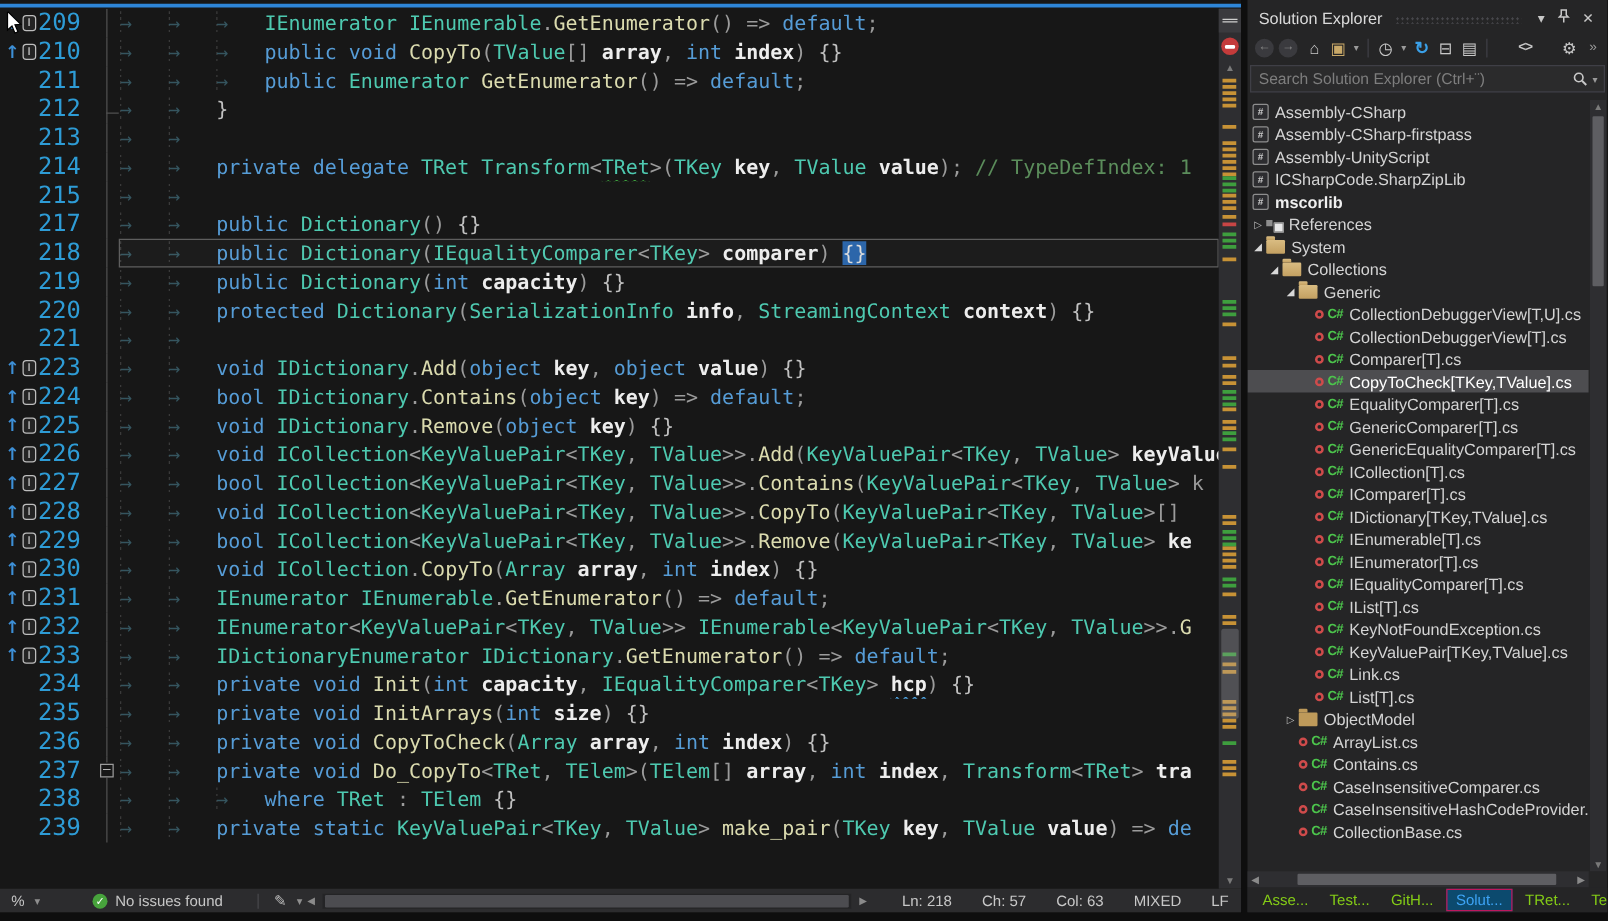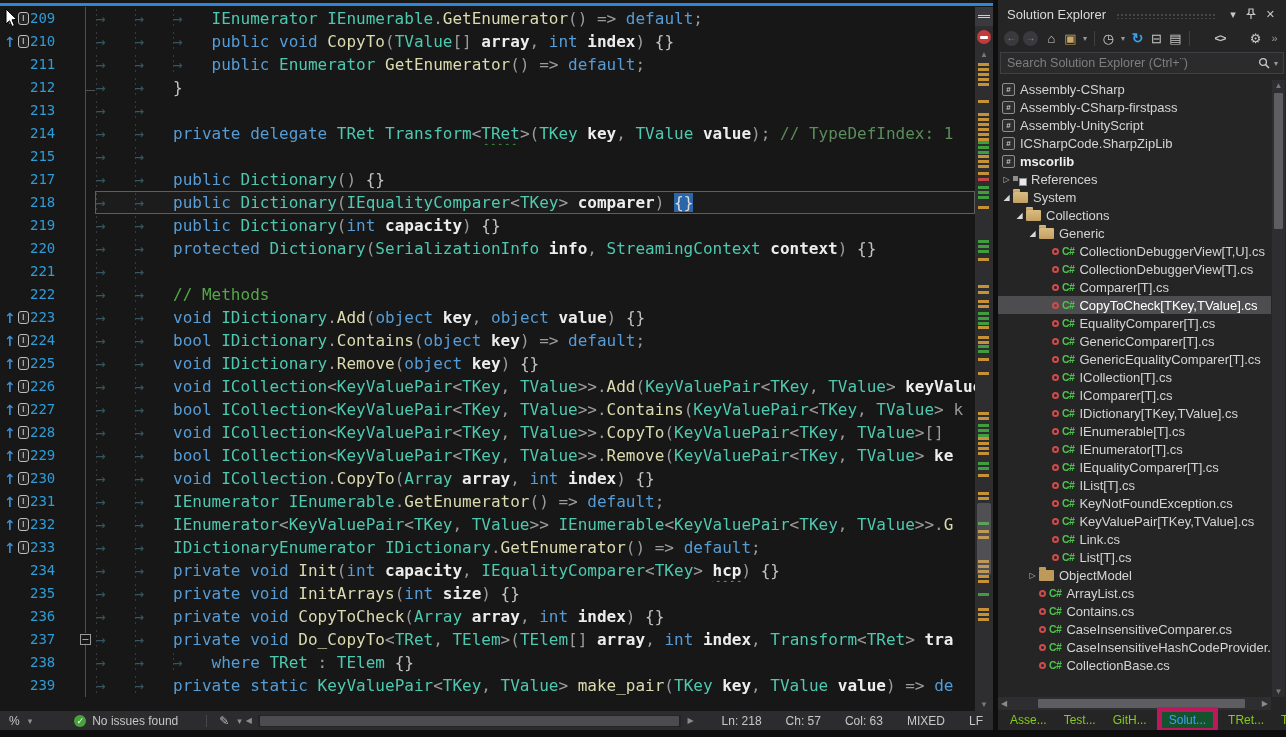--- a/index.html
+++ b/index.html
@@ -15,21 +15,21 @@
 
 #editor{position:absolute;left:0;top:0;width:993px;height:730px;background:#171717;overflow:hidden}
 #accent{position:absolute;left:0;top:3px;height:3px;width:100%;background:var(--accent)}
 #code-lines{position:absolute;top:7px;left:0;right:18px;bottom:19px;overflow:hidden}
 .line{display:flex;height:23px;line-height:23px;font-family:"DejaVu Sans Mono",monospace;
       font-size:16px;white-space:pre;position:relative;letter-spacing:0}
 .gut{width:30px;flex:none;display:flex;align-items:center;gap:2px;padding-left:4px}
 .ga{color:#3D8FD6;font-size:14px;font-weight:bold;font-family:"DejaVu Sans",sans-serif;line-height:1}
 .gb{width:11px;height:13px;border:1px solid #BDBDBD;border-radius:3px;color:#DDDDDD;font-size:9px;
     line-height:11px;text-align:center;font-family:"Liberation Sans",sans-serif;background:#242424}
-.num{width:50px;flex:none;text-align:left;padding-right:15px;color:var(--line_number);font-size:14px}
+.num{width:50px;flex:none;text-align:center;padding-right:15px;color:var(--line_number);font-size:19px}
 .out{width:16px;flex:none;position:relative}
 .ol-v::before,.ol-end::before{content:"";position:absolute;left:5px;top:0;bottom:0;width:1px;background:#505050}
 .ol-end::after{content:"";position:absolute;left:5px;top:62%;width:10px;height:1px;background:#505050}
 .ol-box::before{content:"";position:absolute;left:5px;top:0;height:5px;width:1px;background:#505050}
 .ol-box::after{content:"";position:absolute;left:5px;top:17px;bottom:0;width:1px;background:#505050}
 .foldbox{position:absolute;left:0px;top:6px;width:11px;height:11px;border:1px solid #9B9B9B;
          background:#171717;color:#CCCCCC;font-size:10px;line-height:8px;text-align:center;z-index:2}
 .code{flex:1;overflow:hidden}
 .tab{color:#35555F;background:repeating-linear-gradient(to bottom,#3A3A3A 0 2px,transparent 2px 5px) left/1px 100% no-repeat}
 .cur::after{content:"";position:absolute;left:95px;right:0;top:0;bottom:0;border:1px solid #5E5E5E;
@@ -114,42 +114,41 @@
 #tree-vsb{position:absolute;right:1px;top:80px;bottom:33px;width:13px;background:#2E2E31}
 #tree-vsb .sb-arrow{width:13px}
 #tv-thumb{position:absolute;left:2px;top:13px;height:136px;width:9px;background:#5E5E62;border-radius:1px}
 #tree-hsb{position:absolute;left:0;right:15px;bottom:20px;height:13px;background:#2E2E31;display:flex;align-items:center}
 #tree-hsb .ha{color:#8A8A8A;font-size:8px;padding:0 3px}
 #tree-hsb .htr{flex:1;height:9px;position:relative}
 #th-thumb{position:absolute;left:28px;right:14px;top:0;height:9px;background:#5E5E62;border-radius:1px}
 #panel-tabs{position:absolute;left:0;right:0;bottom:0;height:20px;background:#252526;display:flex;
    align-items:center;gap:3px;padding-left:5px;font-size:12px}
 .ptab{padding:1px 7px;color:#84cc16}
-.ptab.active{color:var(--tab_active);background:#14532d;border:5px solid #be185d}
+.ptab.active{color:var(--tab_active);background:#0c4a6e;border:1px solid #be185d}
 #bottombar{position:absolute;left:0;top:730px;width:1286px;height:7px;background:#0E0E0E}
 </style>
 </head>
 <body>
 
 <div id="editor">
   <div id="accent"></div>
   <div id="code-lines">
       <div class="line"><span class="gut"><span class="ga">↑</span><span class="gb">I</span></span><span class="num">209</span><span class="out ol-v"></span><span class="code"><span class="tab">→&nbsp;&nbsp;&nbsp;</span><span class="tab">→&nbsp;&nbsp;&nbsp;</span><span class="tab">→&nbsp;&nbsp;&nbsp;</span><span class="tk-t">IEnumerator </span><span class="tk-t">IEnumerable</span><span class="tk-o">.</span><span class="tk-m">GetEnumerator</span><span class="tk-o">() </span><span class="tk-o">=&gt; </span><span class="tk-k">default</span><span class="tk-o">;</span></span></div>
       <div class="line"><span class="gut"><span class="ga">↑</span><span class="gb">I</span></span><span class="num">210</span><span class="out ol-v"></span><span class="code"><span class="tab">→&nbsp;&nbsp;&nbsp;</span><span class="tab">→&nbsp;&nbsp;&nbsp;</span><span class="tab">→&nbsp;&nbsp;&nbsp;</span><span class="tk-k">public </span><span class="tk-k">void </span><span class="tk-m">CopyTo</span><span class="tk-o">(</span><span class="tk-t">TValue</span><span class="tk-o">[] </span><span class="tk-p">array</span><span class="tk-o">, </span><span class="tk-k">int </span><span class="tk-p">index</span><span class="tk-o">) </span><span class="tk-b">{}</span></span></div>
       <div class="line"><span class="gut"></span><span class="num">211</span><span class="out ol-v"></span><span class="code"><span class="tab">→&nbsp;&nbsp;&nbsp;</span><span class="tab">→&nbsp;&nbsp;&nbsp;</span><span class="tab">→&nbsp;&nbsp;&nbsp;</span><span class="tk-k">public </span><span class="tk-t">Enumerator </span><span class="tk-m">GetEnumerator</span><span class="tk-o">() </span><span class="tk-o">=&gt; </span><span class="tk-k">default</span><span class="tk-o">;</span></span></div>
       <div class="line"><span class="gut"></span><span class="num">212</span><span class="out ol-end"></span><span class="code"><span class="tab">→&nbsp;&nbsp;&nbsp;</span><span class="tab">→&nbsp;&nbsp;&nbsp;</span><span class="tk-b">}</span></span></div>
       <div class="line"><span class="gut"></span><span class="num">213</span><span class="out ol-v"></span><span class="code"><span class="tab">→&nbsp;&nbsp;&nbsp;</span><span class="tab">→&nbsp;&nbsp;&nbsp;</span></span></div>
       <div class="line"><span class="gut"></span><span class="num">214</span><span class="out ol-v"></span><span class="code"><span class="tab">→&nbsp;&nbsp;&nbsp;</span><span class="tab">→&nbsp;&nbsp;&nbsp;</span><span class="tk-k">private </span><span class="tk-k">delegate </span><span class="tk-t">TRet </span><span class="tk-t">Transform</span><span class="tk-o">&lt;</span><span class="tk-tg">TRet</span><span class="tk-o">&gt;(</span><span class="tk-t">TKey </span><span class="tk-p">key</span><span class="tk-o">, </span><span class="tk-t">TValue </span><span class="tk-p">value</span><span class="tk-o">); </span><span class="tk-c2">// TypeDefIndex: 1</span></span></div>
       <div class="line"><span class="gut"></span><span class="num">215</span><span class="out ol-v"></span><span class="code"><span class="tab">→&nbsp;&nbsp;&nbsp;</span><span class="tab">→&nbsp;&nbsp;&nbsp;</span></span></div>
       <div class="line"><span class="gut"></span><span class="num">217</span><span class="out ol-v"></span><span class="code"><span class="tab">→&nbsp;&nbsp;&nbsp;</span><span class="tab">→&nbsp;&nbsp;&nbsp;</span><span class="tk-k">public </span><span class="tk-t">Dictionary</span><span class="tk-o">() </span><span class="tk-b">{}</span></span></div>
       <div class="line cur"><span class="gut"></span><span class="num">218</span><span class="out ol-v"></span><span class="code"><span class="tab">→&nbsp;&nbsp;&nbsp;</span><span class="tab">→&nbsp;&nbsp;&nbsp;</span><span class="tk-k">public </span><span class="tk-t">Dictionary</span><span class="tk-o">(</span><span class="tk-t">IEqualityComparer</span><span class="tk-o">&lt;</span><span class="tk-t">TKey</span><span class="tk-o">&gt; </span><span class="tk-p">comparer</span><span class="tk-o">) </span><span class="tk-sel">{}</span></span></div>
       <div class="line"><span class="gut"></span><span class="num">219</span><span class="out ol-v"></span><span class="code"><span class="tab">→&nbsp;&nbsp;&nbsp;</span><span class="tab">→&nbsp;&nbsp;&nbsp;</span><span class="tk-k">public </span><span class="tk-t">Dictionary</span><span class="tk-o">(</span><span class="tk-k">int </span><span class="tk-p">capacity</span><span class="tk-o">) </span><span class="tk-b">{}</span></span></div>
       <div class="line"><span class="gut"></span><span class="num">220</span><span class="out ol-v"></span><span class="code"><span class="tab">→&nbsp;&nbsp;&nbsp;</span><span class="tab">→&nbsp;&nbsp;&nbsp;</span><span class="tk-k">protected </span><span class="tk-t">Dictionary</span><span class="tk-o">(</span><span class="tk-t">SerializationInfo </span><span class="tk-p">info</span><span class="tk-o">, </span><span class="tk-t">StreamingContext </span><span class="tk-p">context</span><span class="tk-o">) </span><span class="tk-b">{}</span></span></div>
       <div class="line"><span class="gut"></span><span class="num">221</span><span class="out ol-v"></span><span class="code"><span class="tab">→&nbsp;&nbsp;&nbsp;</span><span class="tab">→&nbsp;&nbsp;&nbsp;</span></span></div>
-      <div class="line"><span class="gut"></span><span class="num">222</span><span class="out ol-v"></span><span class="code"><span class="tab">→&nbsp;&nbsp;&nbsp;</span><span class="tab">→&nbsp;&nbsp;&nbsp;</span><span class="tk-c">// Methods</span></span></div>
       <div class="line"><span class="gut"><span class="ga">↑</span><span class="gb">I</span></span><span class="num">223</span><span class="out ol-v"></span><span class="code"><span class="tab">→&nbsp;&nbsp;&nbsp;</span><span class="tab">→&nbsp;&nbsp;&nbsp;</span><span class="tk-k">void </span><span class="tk-t">IDictionary</span><span class="tk-o">.</span><span class="tk-m">Add</span><span class="tk-o">(</span><span class="tk-k">object </span><span class="tk-p">key</span><span class="tk-o">, </span><span class="tk-k">object </span><span class="tk-p">value</span><span class="tk-o">) </span><span class="tk-b">{}</span></span></div>
       <div class="line"><span class="gut"><span class="ga">↑</span><span class="gb">I</span></span><span class="num">224</span><span class="out ol-v"></span><span class="code"><span class="tab">→&nbsp;&nbsp;&nbsp;</span><span class="tab">→&nbsp;&nbsp;&nbsp;</span><span class="tk-k">bool </span><span class="tk-t">IDictionary</span><span class="tk-o">.</span><span class="tk-m">Contains</span><span class="tk-o">(</span><span class="tk-k">object </span><span class="tk-p">key</span><span class="tk-o">) </span><span class="tk-o">=&gt; </span><span class="tk-k">default</span><span class="tk-o">;</span></span></div>
       <div class="line"><span class="gut"><span class="ga">↑</span><span class="gb">I</span></span><span class="num">225</span><span class="out ol-v"></span><span class="code"><span class="tab">→&nbsp;&nbsp;&nbsp;</span><span class="tab">→&nbsp;&nbsp;&nbsp;</span><span class="tk-k">void </span><span class="tk-t">IDictionary</span><span class="tk-o">.</span><span class="tk-m">Remove</span><span class="tk-o">(</span><span class="tk-k">object </span><span class="tk-p">key</span><span class="tk-o">) </span><span class="tk-b">{}</span></span></div>
       <div class="line"><span class="gut"><span class="ga">↑</span><span class="gb">I</span></span><span class="num">226</span><span class="out ol-v"></span><span class="code"><span class="tab">→&nbsp;&nbsp;&nbsp;</span><span class="tab">→&nbsp;&nbsp;&nbsp;</span><span class="tk-k">void </span><span class="tk-t">ICollection</span><span class="tk-o">&lt;</span><span class="tk-t">KeyValuePair</span><span class="tk-o">&lt;</span><span class="tk-t">TKey</span><span class="tk-o">, </span><span class="tk-t">TValue</span><span class="tk-o">&gt;&gt;.</span><span class="tk-m">Add</span><span class="tk-o">(</span><span class="tk-t">KeyValuePair</span><span class="tk-o">&lt;</span><span class="tk-t">TKey</span><span class="tk-o">, </span><span class="tk-t">TValue</span><span class="tk-o">&gt; </span><span class="tk-p">keyValueP</span></span></div>
       <div class="line"><span class="gut"><span class="ga">↑</span><span class="gb">I</span></span><span class="num">227</span><span class="out ol-v"></span><span class="code"><span class="tab">→&nbsp;&nbsp;&nbsp;</span><span class="tab">→&nbsp;&nbsp;&nbsp;</span><span class="tk-k">bool </span><span class="tk-t">ICollection</span><span class="tk-o">&lt;</span><span class="tk-t">KeyValuePair</span><span class="tk-o">&lt;</span><span class="tk-t">TKey</span><span class="tk-o">, </span><span class="tk-t">TValue</span><span class="tk-o">&gt;&gt;.</span><span class="tk-m">Contains</span><span class="tk-o">(</span><span class="tk-t">KeyValuePair</span><span class="tk-o">&lt;</span><span class="tk-t">TKey</span><span class="tk-o">, </span><span class="tk-t">TValue</span><span class="tk-o">&gt; k</span></span></div>
       <div class="line"><span class="gut"><span class="ga">↑</span><span class="gb">I</span></span><span class="num">228</span><span class="out ol-v"></span><span class="code"><span class="tab">→&nbsp;&nbsp;&nbsp;</span><span class="tab">→&nbsp;&nbsp;&nbsp;</span><span class="tk-k">void </span><span class="tk-t">ICollection</span><span class="tk-o">&lt;</span><span class="tk-t">KeyValuePair</span><span class="tk-o">&lt;</span><span class="tk-t">TKey</span><span class="tk-o">, </span><span class="tk-t">TValue</span><span class="tk-o">&gt;&gt;.</span><span class="tk-m">CopyTo</span><span class="tk-o">(</span><span class="tk-t">KeyValuePair</span><span class="tk-o">&lt;</span><span class="tk-t">TKey</span><span class="tk-o">, </span><span class="tk-t">TValue</span><span class="tk-o">&gt;[] </span></span></div>
       <div class="line"><span class="gut"><span class="ga">↑</span><span class="gb">I</span></span><span class="num">229</span><span class="out ol-v"></span><span class="code"><span class="tab">→&nbsp;&nbsp;&nbsp;</span><span class="tab">→&nbsp;&nbsp;&nbsp;</span><span class="tk-k">bool </span><span class="tk-t">ICollection</span><span class="tk-o">&lt;</span><span class="tk-t">KeyValuePair</span><span class="tk-o">&lt;</span><span class="tk-t">TKey</span><span class="tk-o">, </span><span class="tk-t">TValue</span><span class="tk-o">&gt;&gt;.</span><span class="tk-m">Remove</span><span class="tk-o">(</span><span class="tk-t">KeyValuePair</span><span class="tk-o">&lt;</span><span class="tk-t">TKey</span><span class="tk-o">, </span><span class="tk-t">TValue</span><span class="tk-o">&gt; </span><span class="tk-p">ke</span></span></div>
       <div class="line"><span class="gut"><span class="ga">↑</span><span class="gb">I</span></span><span class="num">230</span><span class="out ol-v"></span><span class="code"><span class="tab">→&nbsp;&nbsp;&nbsp;</span><span class="tab">→&nbsp;&nbsp;&nbsp;</span><span class="tk-k">void </span><span class="tk-t">ICollection</span><span class="tk-o">.</span><span class="tk-m">CopyTo</span><span class="tk-o">(</span><span class="tk-t">Array </span><span class="tk-p">array</span><span class="tk-o">, </span><span class="tk-k">int </span><span class="tk-p">index</span><span class="tk-o">) </span><span class="tk-b">{}</span></span></div>
       <div class="line"><span class="gut"><span class="ga">↑</span><span class="gb">I</span></span><span class="num">231</span><span class="out ol-v"></span><span class="code"><span class="tab">→&nbsp;&nbsp;&nbsp;</span><span class="tab">→&nbsp;&nbsp;&nbsp;</span><span class="tk-t">IEnumerator </span><span class="tk-t">IEnumerable</span><span class="tk-o">.</span><span class="tk-m">GetEnumerator</span><span class="tk-o">() </span><span class="tk-o">=&gt; </span><span class="tk-k">default</span><span class="tk-o">;</span></span></div>
       <div class="line"><span class="gut"><span class="ga">↑</span><span class="gb">I</span></span><span class="num">232</span><span class="out ol-v"></span><span class="code"><span class="tab">→&nbsp;&nbsp;&nbsp;</span><span class="tab">→&nbsp;&nbsp;&nbsp;</span><span class="tk-t">IEnumerator</span><span class="tk-o">&lt;</span><span class="tk-t">KeyValuePair</span><span class="tk-o">&lt;</span><span class="tk-t">TKey</span><span class="tk-o">, </span><span class="tk-t">TValue</span><span class="tk-o">&gt;&gt; </span><span class="tk-t">IEnumerable</span><span class="tk-o">&lt;</span><span class="tk-t">KeyValuePair</span><span class="tk-o">&lt;</span><span class="tk-t">TKey</span><span class="tk-o">, </span><span class="tk-t">TValue</span><span class="tk-o">&gt;&gt;.</span><span class="tk-m">G</span></span></div>

